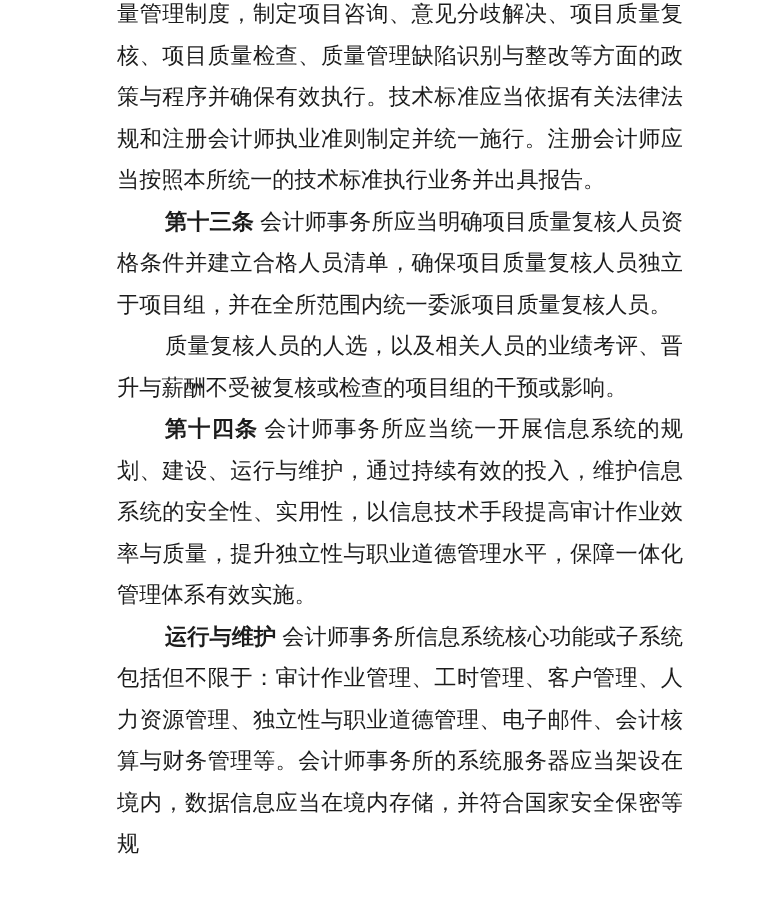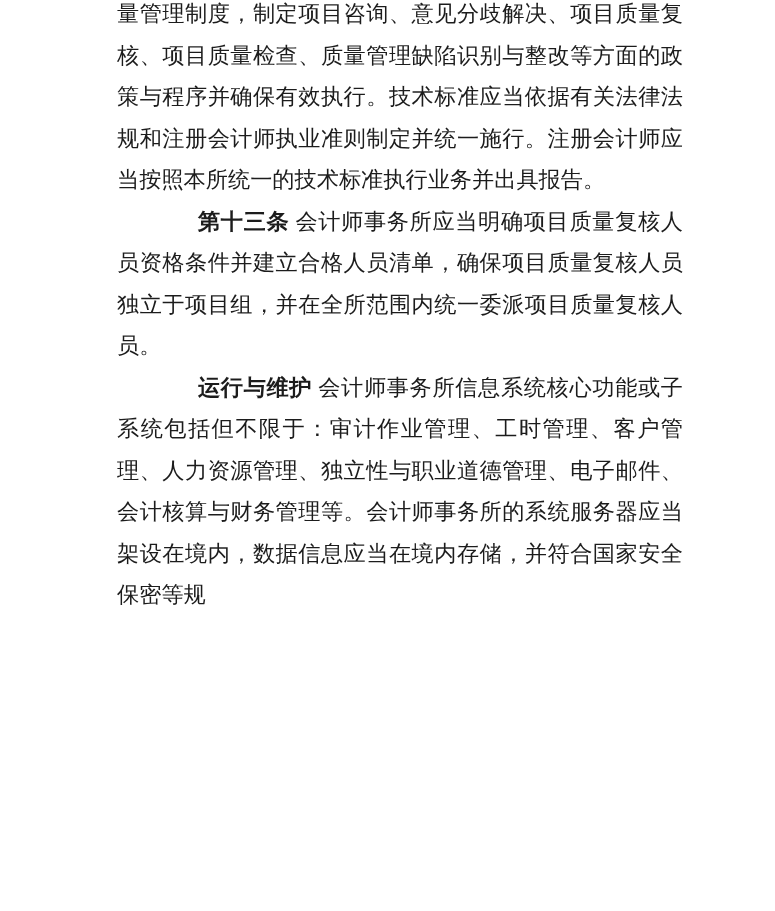--- a/index.html
+++ b/index.html
@@ -34,32 +34,33 @@
     word-break: break-all;
   }
   p.para.indent {
     text-indent: 48px;
   }
   .lead {
     font-weight: 700;
   }
   .lead:not(:empty) {
     margin-right: 6px;
-    margin-left: 33px;
   }
 </style>
 </head>
 <body>
 
 <div class="page">
   <div class="content">
 
     <p class="para"><span class="lead"></span><span class="ptext">量管理制度，制定项目咨询、意见分歧解决、项目质量复核、项目质量检查、质量管理缺陷识别与整改等方面的政策与程序并确保有效执行。技术标准应当依据有关法律法规和注册会计师执业准则制定并统一施行。注册会计师应当按照本所统一的技术标准执行业务并出具报告。</span></p>
 
     <p class="para indent"><span class="lead">第十三条</span><span class="ptext">会计师事务所应当明确项目质量复核人员资格条件并建立合格人员清单，确保项目质量复核人员独立于项目组，并在全所范围内统一委派项目质量复核人员。</span></p>
 
+    <p class="para indent"><span class="lead"></span><span class="ptext">质量复核人员的人选，以及相关人员的业绩考评、晋升与薪酬不受被复核或检查的项目组的干预或影响。</span></p>
 
 
+    <p class="para indent"><span class="lead">第十四条</span><span class="ptext">会计师事务所应当统一开展信息系统的规划、建设、运行与维护，通过持续有效的投入，维护信息系统的安全性、实用性，以信息技术手段提高审计作业效率与质量，提升独立性与职业道德管理水平，保障一体化管理体系有效实施。</span></p>
 
     <p class="para indent"><span class="lead">运行与维护</span><span class="ptext">会计师事务所信息系统核心功能或子系统包括但不限于：审计作业管理、工时管理、客户管理、人力资源管理、独立性与职业道德管理、电子邮件、会计核算与财务管理等。会计师事务所的系统服务器应当架设在境内，数据信息应当在境内存储，并符合国家安全保密等规</span></p>
 
   </div>
 </div>
 
 </body></html>

